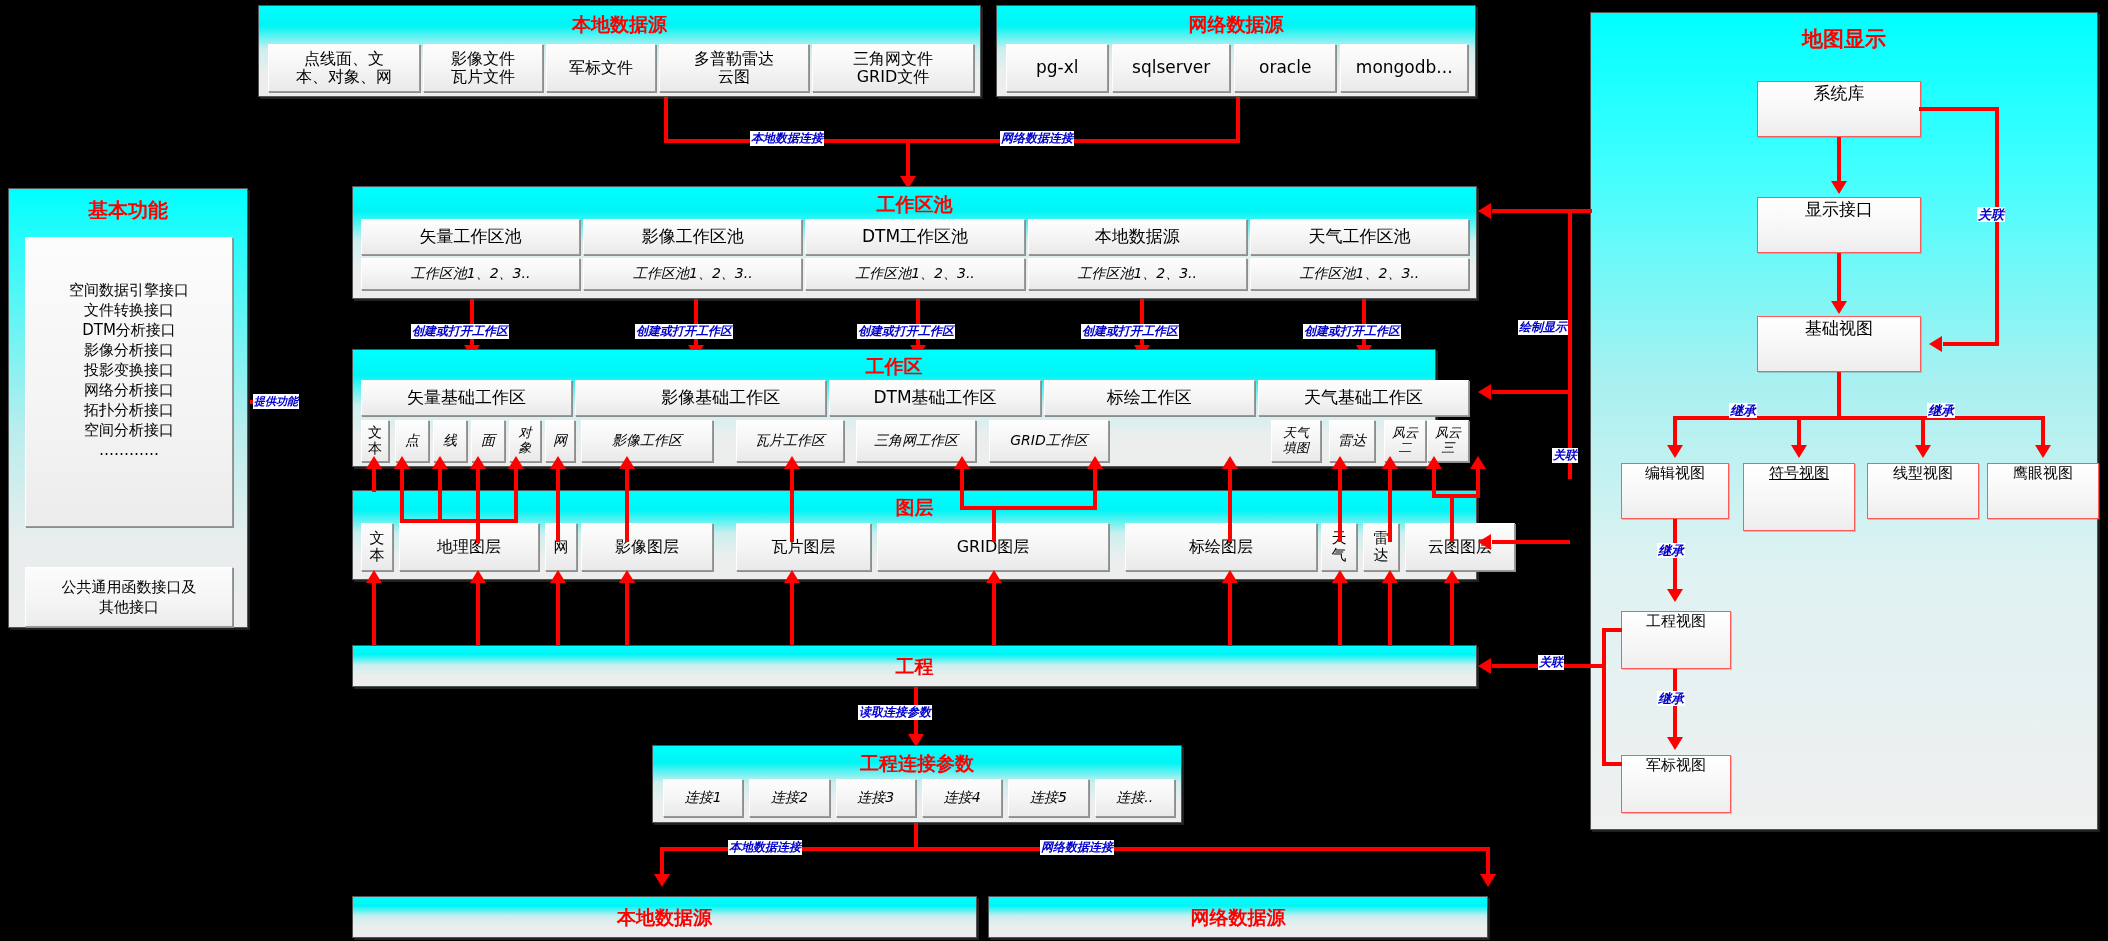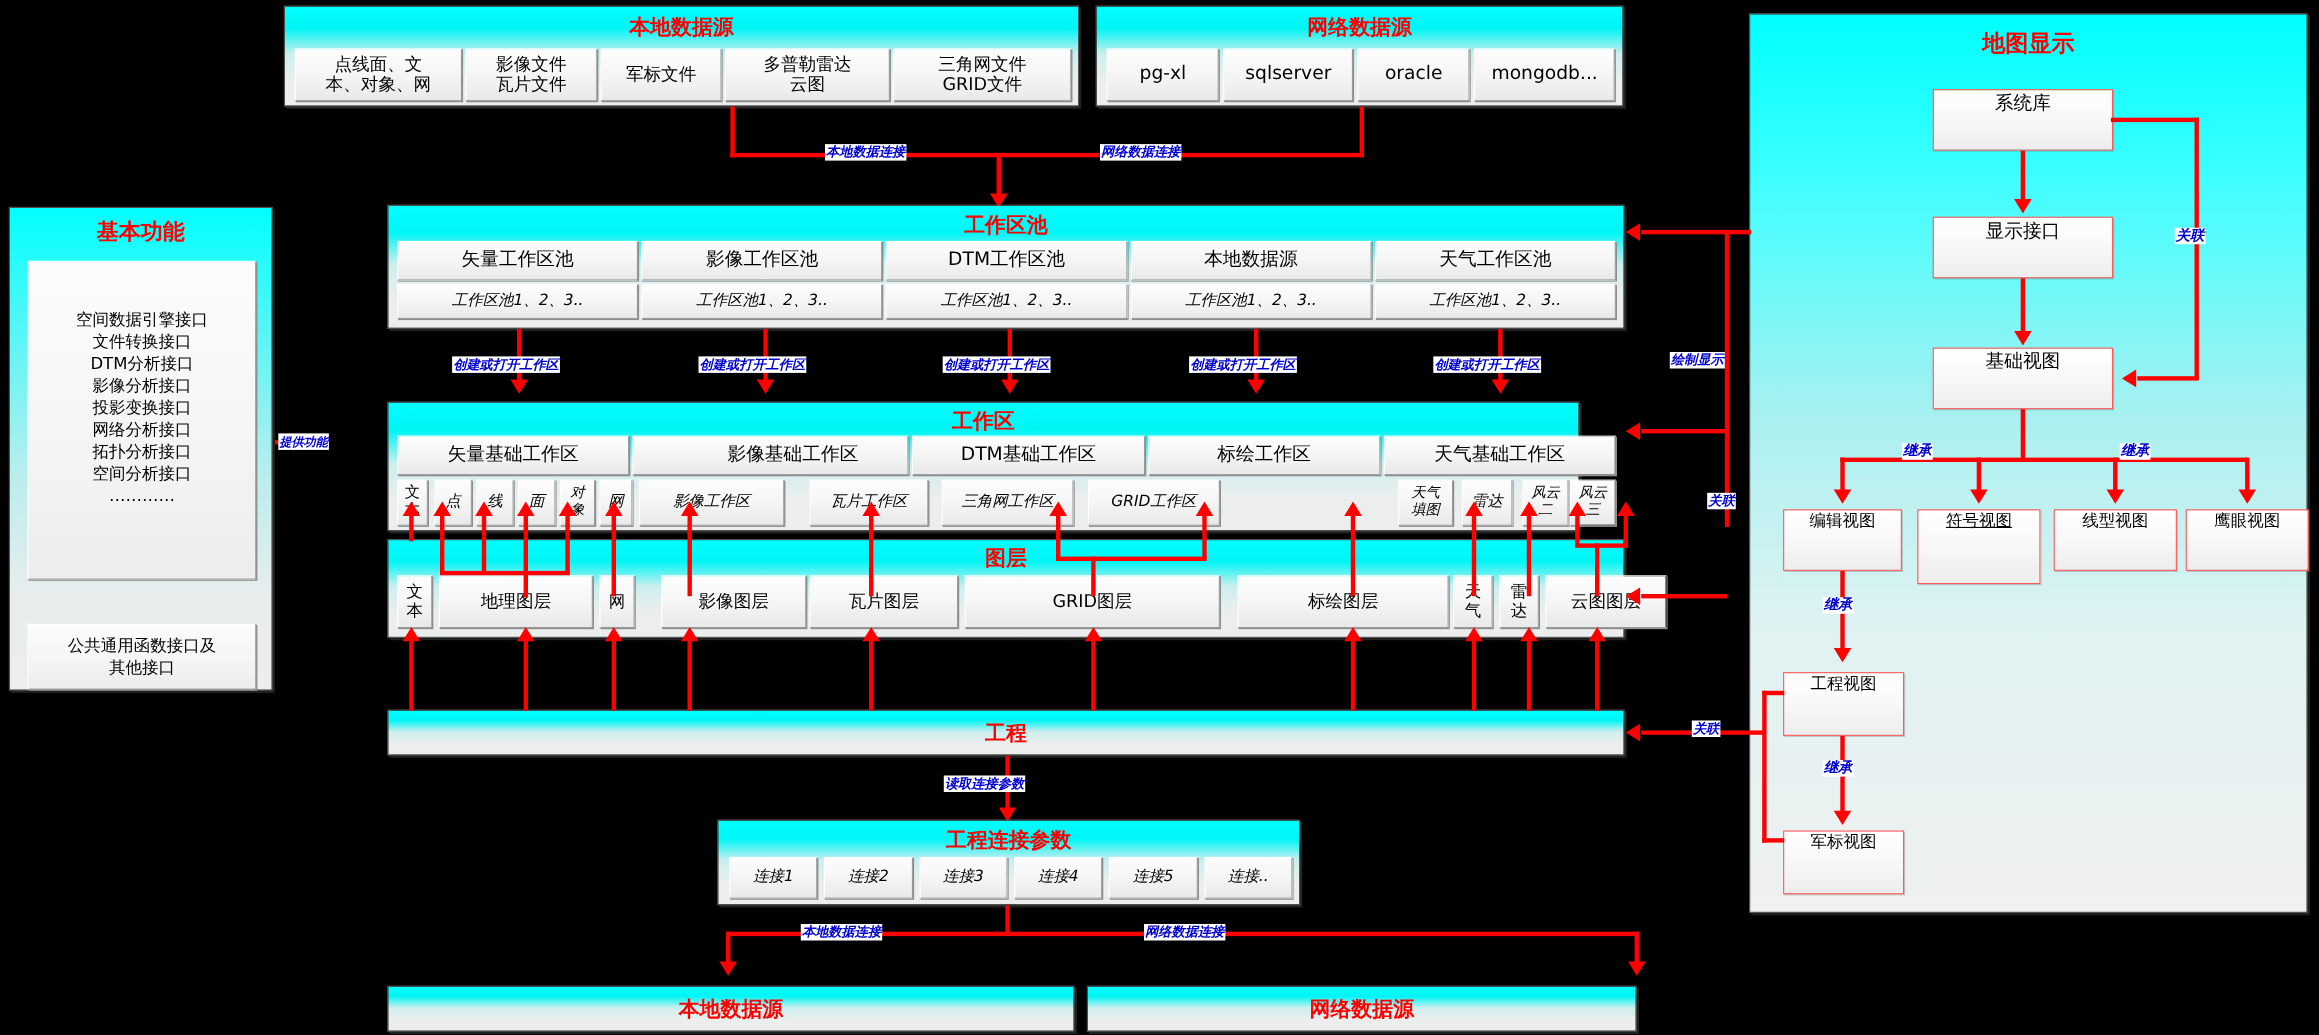--- a/index.html
+++ b/index.html
@@ -168,21 +168,21 @@
 <div class="elab" style="left:857px;top:324px;">创建或打开工作区</div>
 
 <div class="ln lnv abs" style="left:1140px;top:299px;height:48px;"></div>
 <div class="arr arr-d abs" style="left:1134px;top:345px;"></div>
 <div class="elab" style="left:1081px;top:324px;">创建或打开工作区</div>
 
 <div class="ln lnv abs" style="left:1362px;top:299px;height:48px;"></div>
 <div class="arr arr-d abs" style="left:1356px;top:345px;"></div>
 <div class="elab" style="left:1303px;top:324px;">创建或打开工作区</div>
 
-<div class="abs panel" style="left:352px;top:365px;width:1084px;height:118px;">
+<div class="abs panel" style="left:352px;top:349px;width:1084px;height:118px;">
   <div class="panel-title abs" style="left:0;top:4px;width:100%;font-size:19px;">工作区</div>
   <div class="abs" style="left:8px;top:30px;width:1108px;height:36px;display:flex;gap:3px;">
     <div class="btn" style="flex:1;font-size:17px;">
         <span>矢量基础工作区</span>
       </div>
     <div class="btn" style="flex:1;font-size:17px;padding-left:40px;">
         <span>影像基础工作区</span>
       </div>
     <div class="btn" style="flex:1;font-size:17px;">
         <span>DTM基础工作区</span>
@@ -243,21 +243,21 @@
   <div class="panel-title abs" style="left:0;top:4px;width:100%;font-size:19px;">图层</div>
   <div class="abs" style="left:8px;top:32px;width:1108px;height:48px;">
     <div class="btn abs" style="left:0;top:0;width:32px;height:48px;font-size:15px;white-space:pre-line;"><span>文
 本</span></div>
     <div class="btn abs" style="left:38px;top:0;width:140px;height:48px;font-size:16px;">
         <span>地理图层</span>
       </div>
     <div class="btn abs" style="left:184px;top:0;width:32px;height:48px;font-size:15px;">
         <span>网</span>
       </div>
-    <div class="btn abs" style="left:220px;top:0;width:132px;height:48px;font-size:16px;margin-left:20px;">
+    <div class="btn abs" style="left:220px;top:0;width:132px;height:48px;font-size:16px;">
         <span>影像图层</span>
       </div>
     <div class="btn abs" style="left:375px;top:0;width:135px;height:48px;font-size:16px;">
         <span>瓦片图层</span>
       </div>
     <div class="btn abs" style="left:516px;top:0;width:232px;height:48px;font-size:16px;">
         <span>GRID图层</span>
       </div>
     <div class="btn abs" style="left:764px;top:0;width:192px;height:48px;font-size:16px;">
         <span>标绘图层</span>

